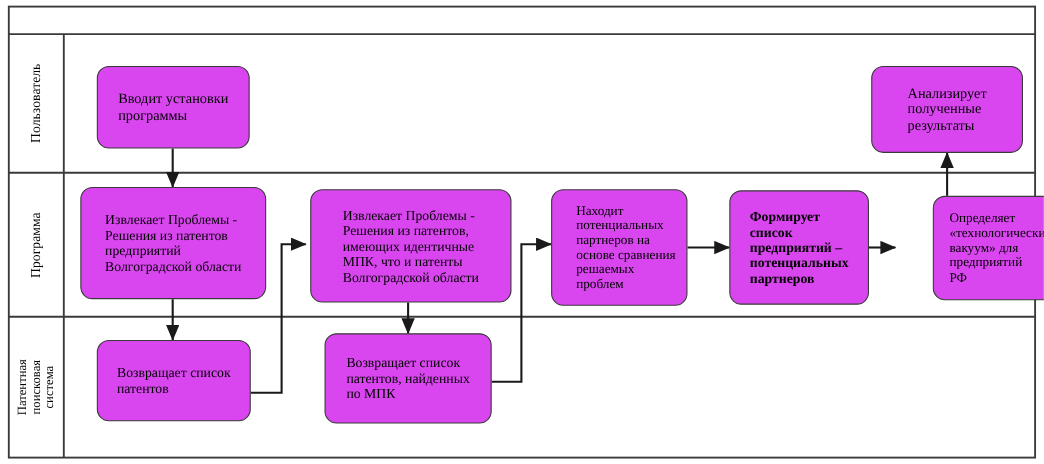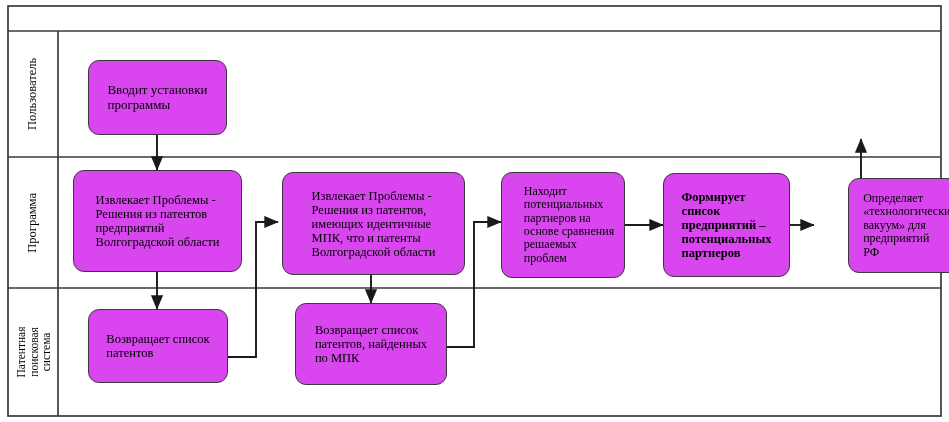--- a/index.html
+++ b/index.html
@@ -122,20 +122,23 @@
   </div>
   <div class="lane-label" style="left:8px; top:288px; width:50px; height:128px; font-size:11.5px;">
     <span>Патентная
 поисковая
 система</span>
   </div>
 
   <div class="node" style="left:88px; top:60px; width:139px; height:75px; font-size:13px;">Вводит установки
 программы</div>
 
+  <div class="node" style="left:792px; top:60px; width:138px; height:79px; font-size:13px;">Анализирует
+полученные
+результаты</div>
 
   <div class="node" style="left:73px; top:170px; width:169px; height:102px; font-size:12.5px;">Извлекает Проблемы -
 Решения из патентов
 предприятий
 Волгоградской области</div>
 
   <div class="node" style="left:282px; top:172px; width:183px; height:103px; font-size:12.5px;">Извлекает Проблемы -
 Решения из патентов,
 имеющих идентичные
 МПК, что и патенты

